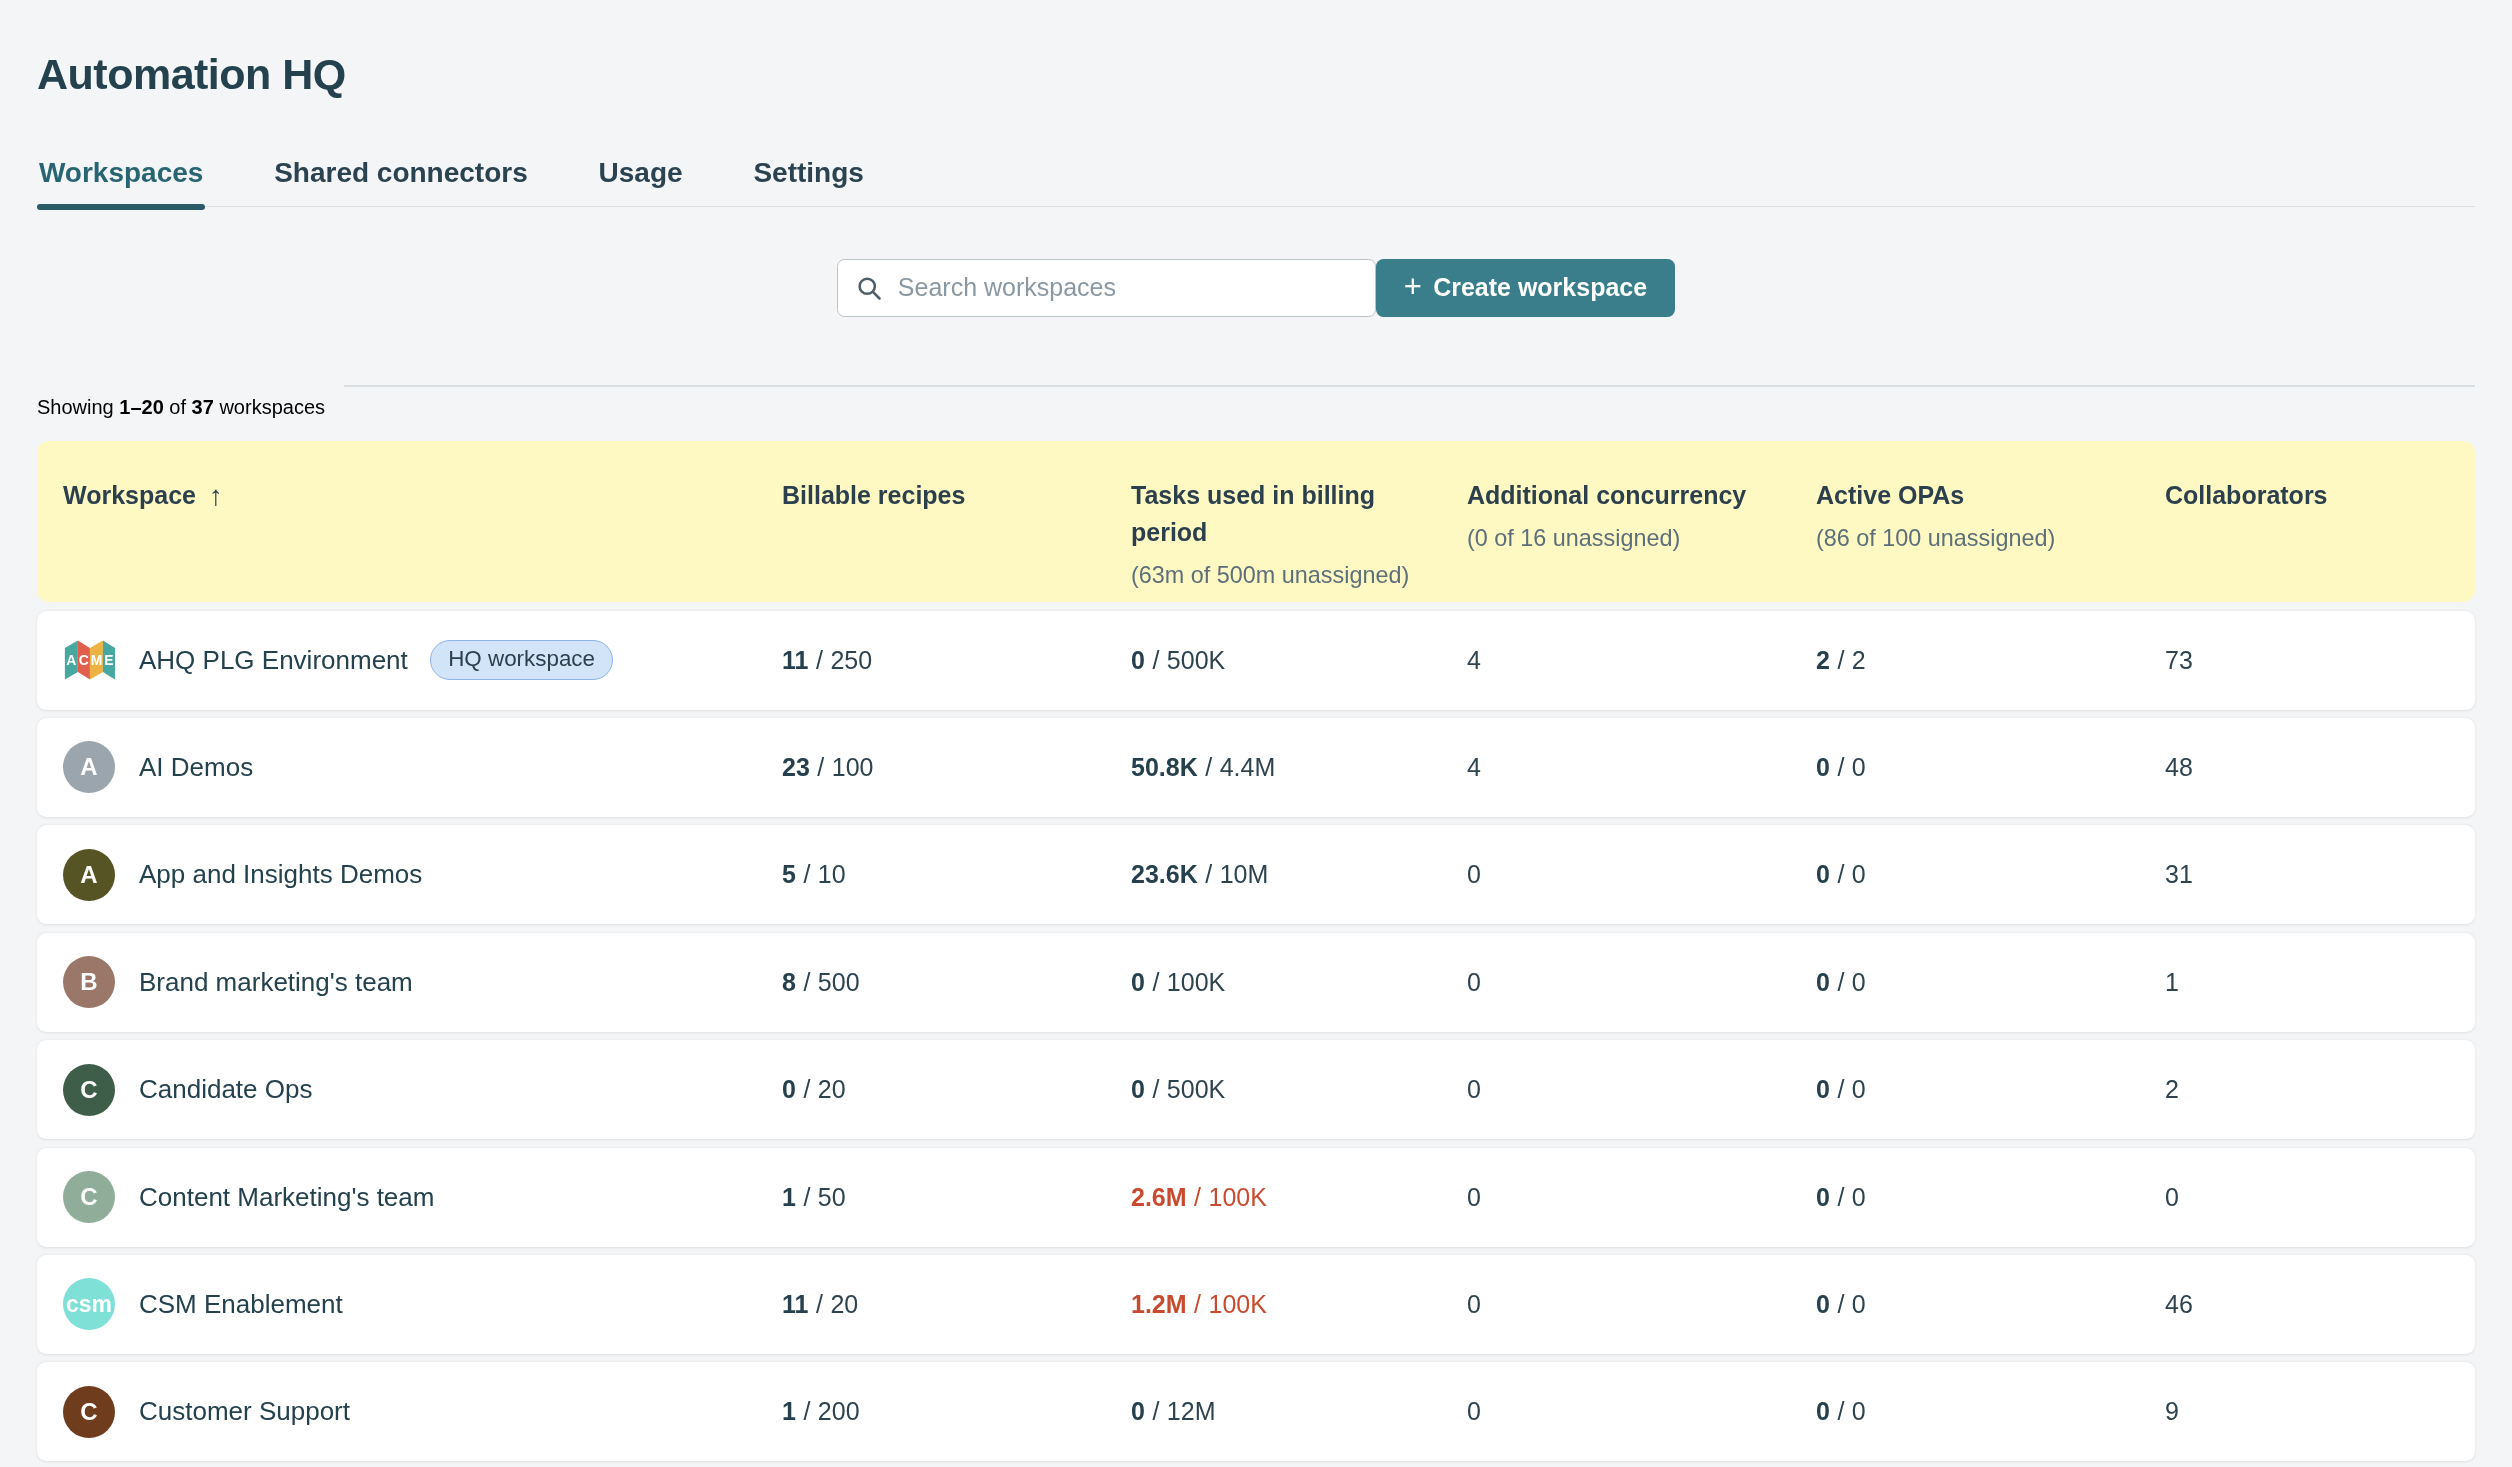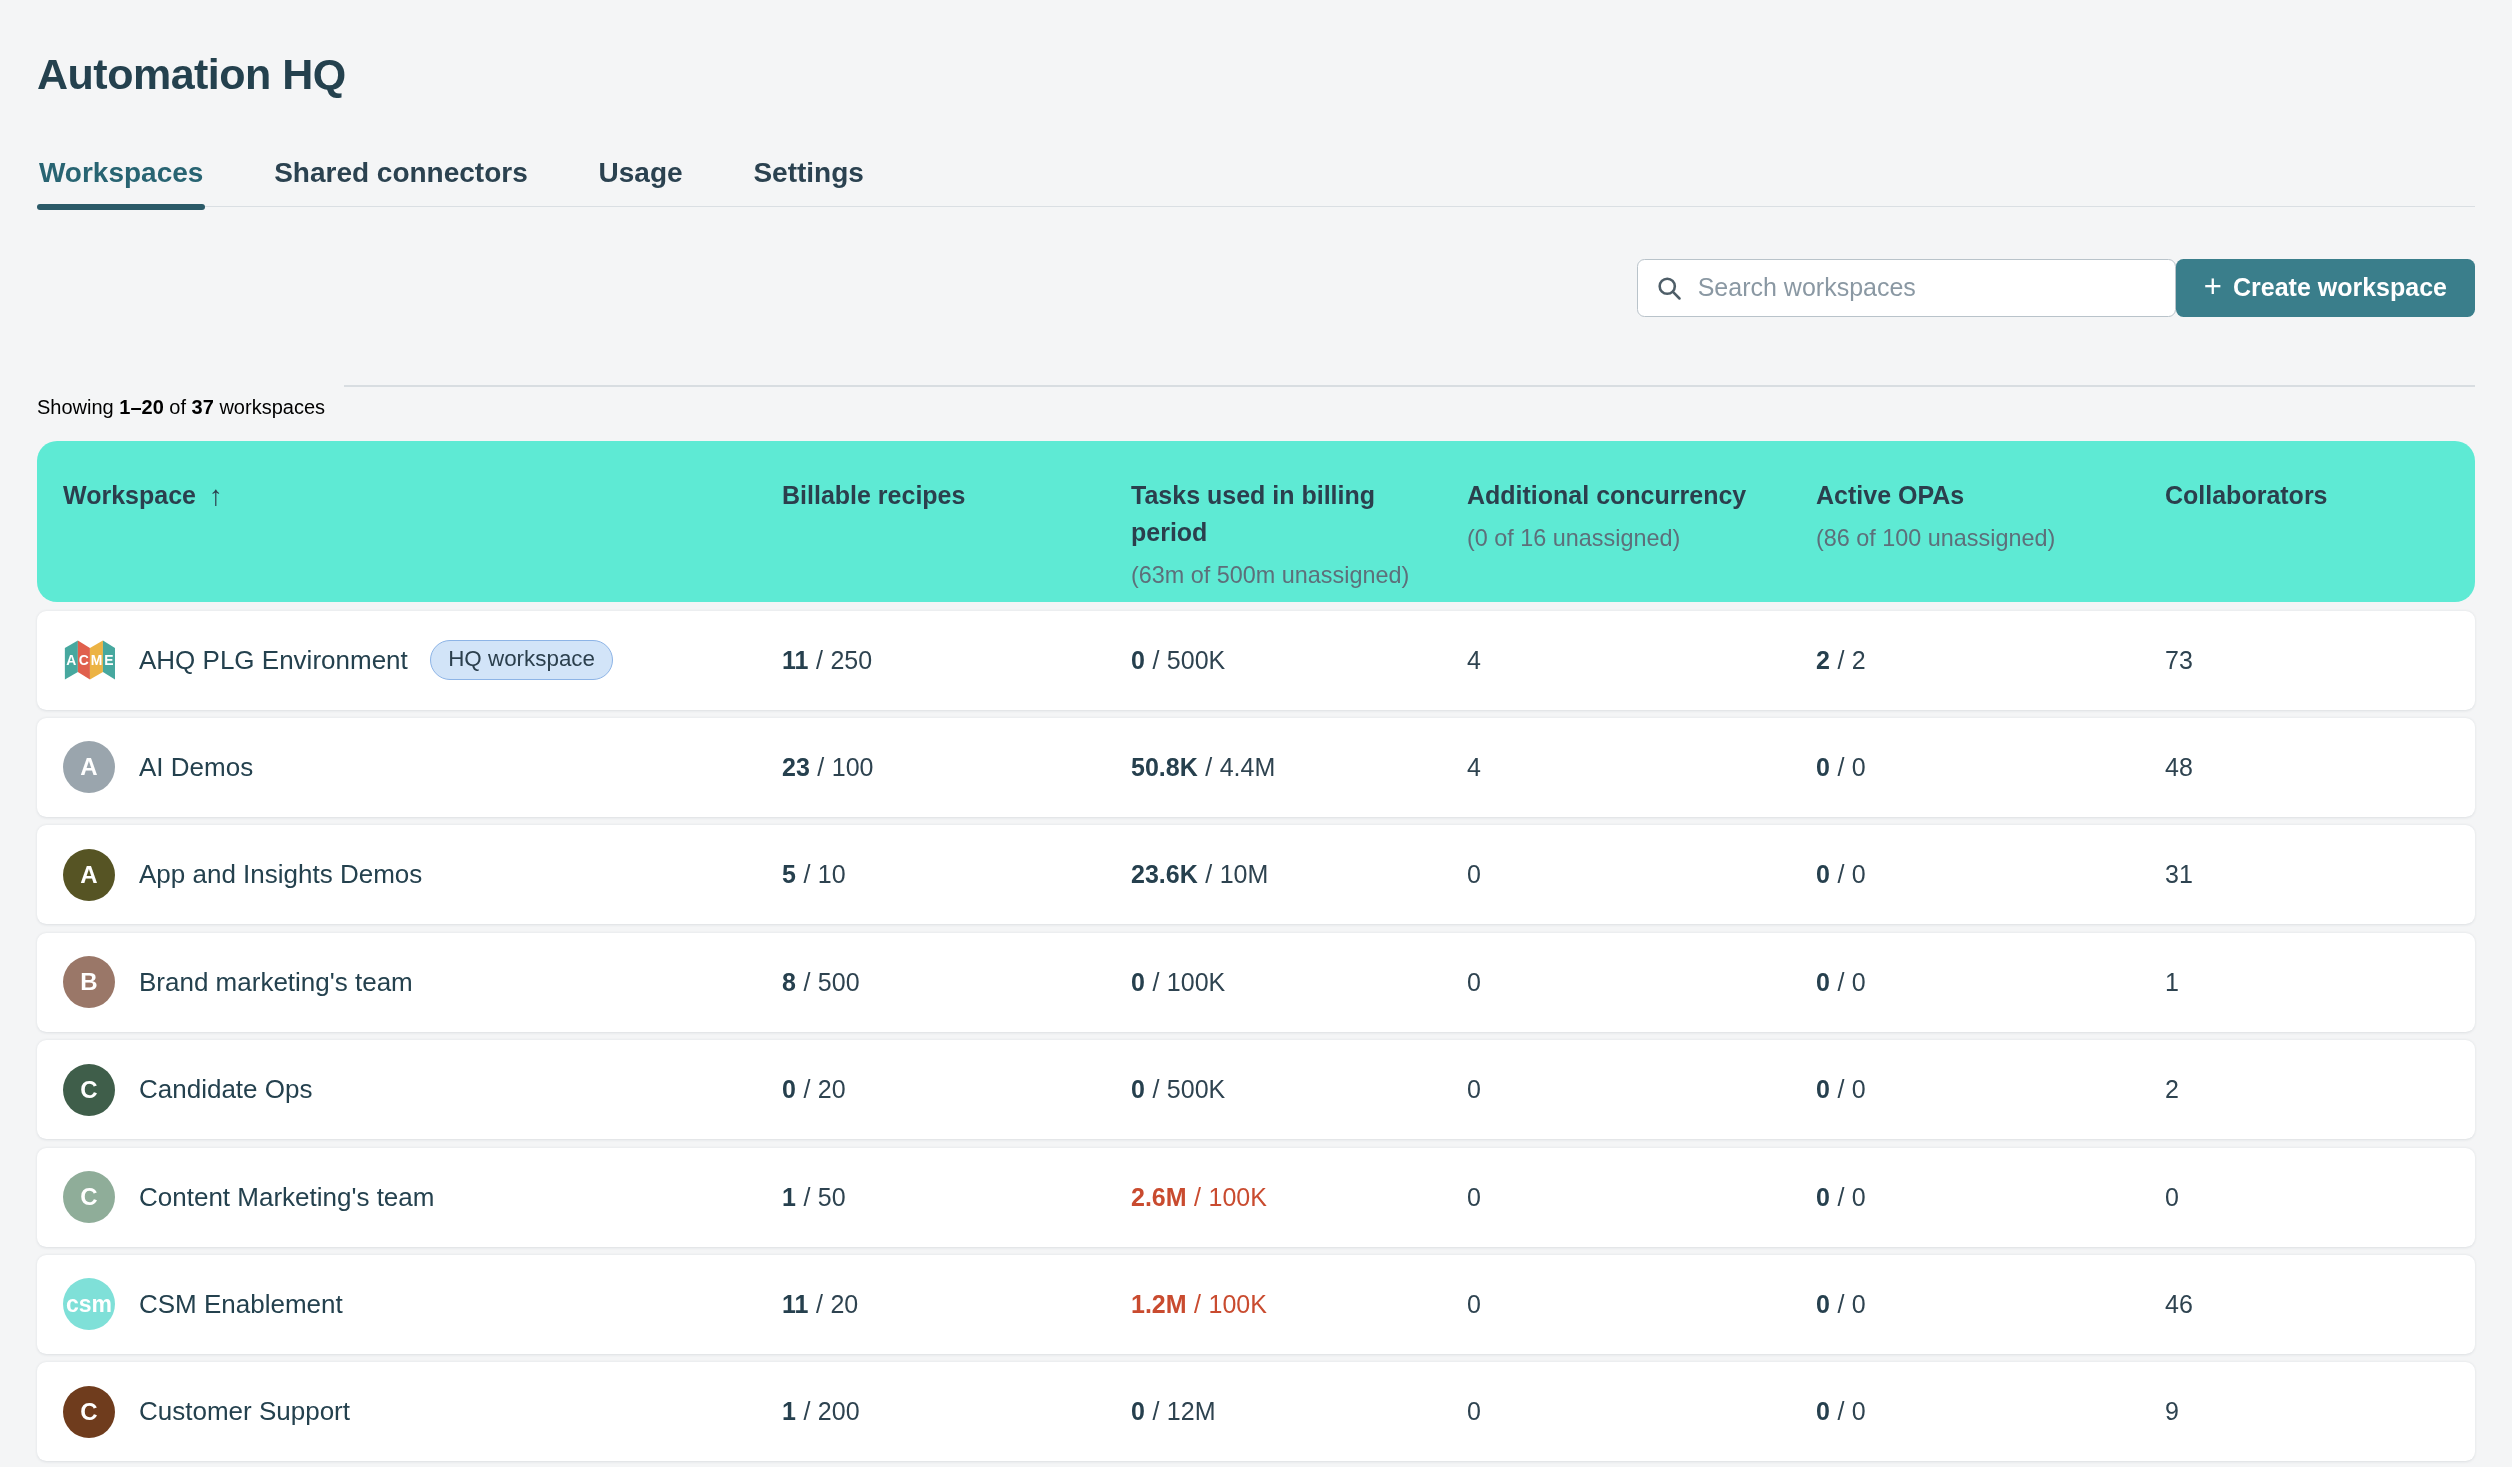--- a/index.html
+++ b/index.html
@@ -24,21 +24,21 @@
     padding: 0 1.9px 18.7px; margin-bottom: -1.9px; position: relative; cursor: pointer;
     white-space: nowrap;
   }
   .tab.active { color: #286472; }
   .tab.active::after {
     content: ""; position: absolute; left: 0; right: 0; bottom: -2.8px;
     height: 6.5px; background: #2b5a68; border-radius: 3.7px;
   }
 
   
-  .toolbar { display: flex; justify-content: flex-end; align-items: center; margin-top: 52px; }
+  .toolbar { display: flex; justify-content: center; align-items: center; margin-top: 52px; }
   .search {
     width: 539px; height: 58px; background: #fff;
     border: 1.9px solid #b9c3ca; border-radius: 7.5px;
     display: flex; align-items: center; padding: 0 17px;
   }
   .search-icon { margin-right: 13px; flex: 0 0 auto; display: flex; }
   .search input {
     border: none; outline: none; background: transparent;
     font-size: 25px; flex: 1; color: #2b3f4d; font-family: inherit; min-width: 0;
   }
@@ -56,21 +56,21 @@
   .summary b { font-weight: 700; }
   .summary-divider { flex: 1; height: 1.9px; background: #d8dde1; }
 
   
   .table { margin-top: 22.4px; }
   .grid-cols {
     display: grid;
     grid-template-columns: 745px 349px 336px 349px 349px 1fr;
   }
   .thead {
-    background: #5eead4; border-radius: 20px; height: 161px;
+    background: #fef9c3; border-radius: 12px; height: 161px;
     align-items: start; padding-top: 36px;
   }
   .th { font-size: 25px; font-weight: 700; color: #2b3f4d; padding-right: 28px; line-height: 37px; }
   .th.c-name { padding-left: 26px; display: flex; align-items: center; gap: 13px; cursor: pointer; }
   .sort-arrow { font-weight: 400; font-size: 28px; }
   .th-label.wrap { max-width: 248px; }
   .th-sub { font-size: 23.4px; font-weight: 400; color: #5d6f7a; margin-top: 9.3px; line-height: 1.3; }
 
   .row {
     background: #fff; border-radius: 9.3px; height: 99px; margin-top: 8.4px;

